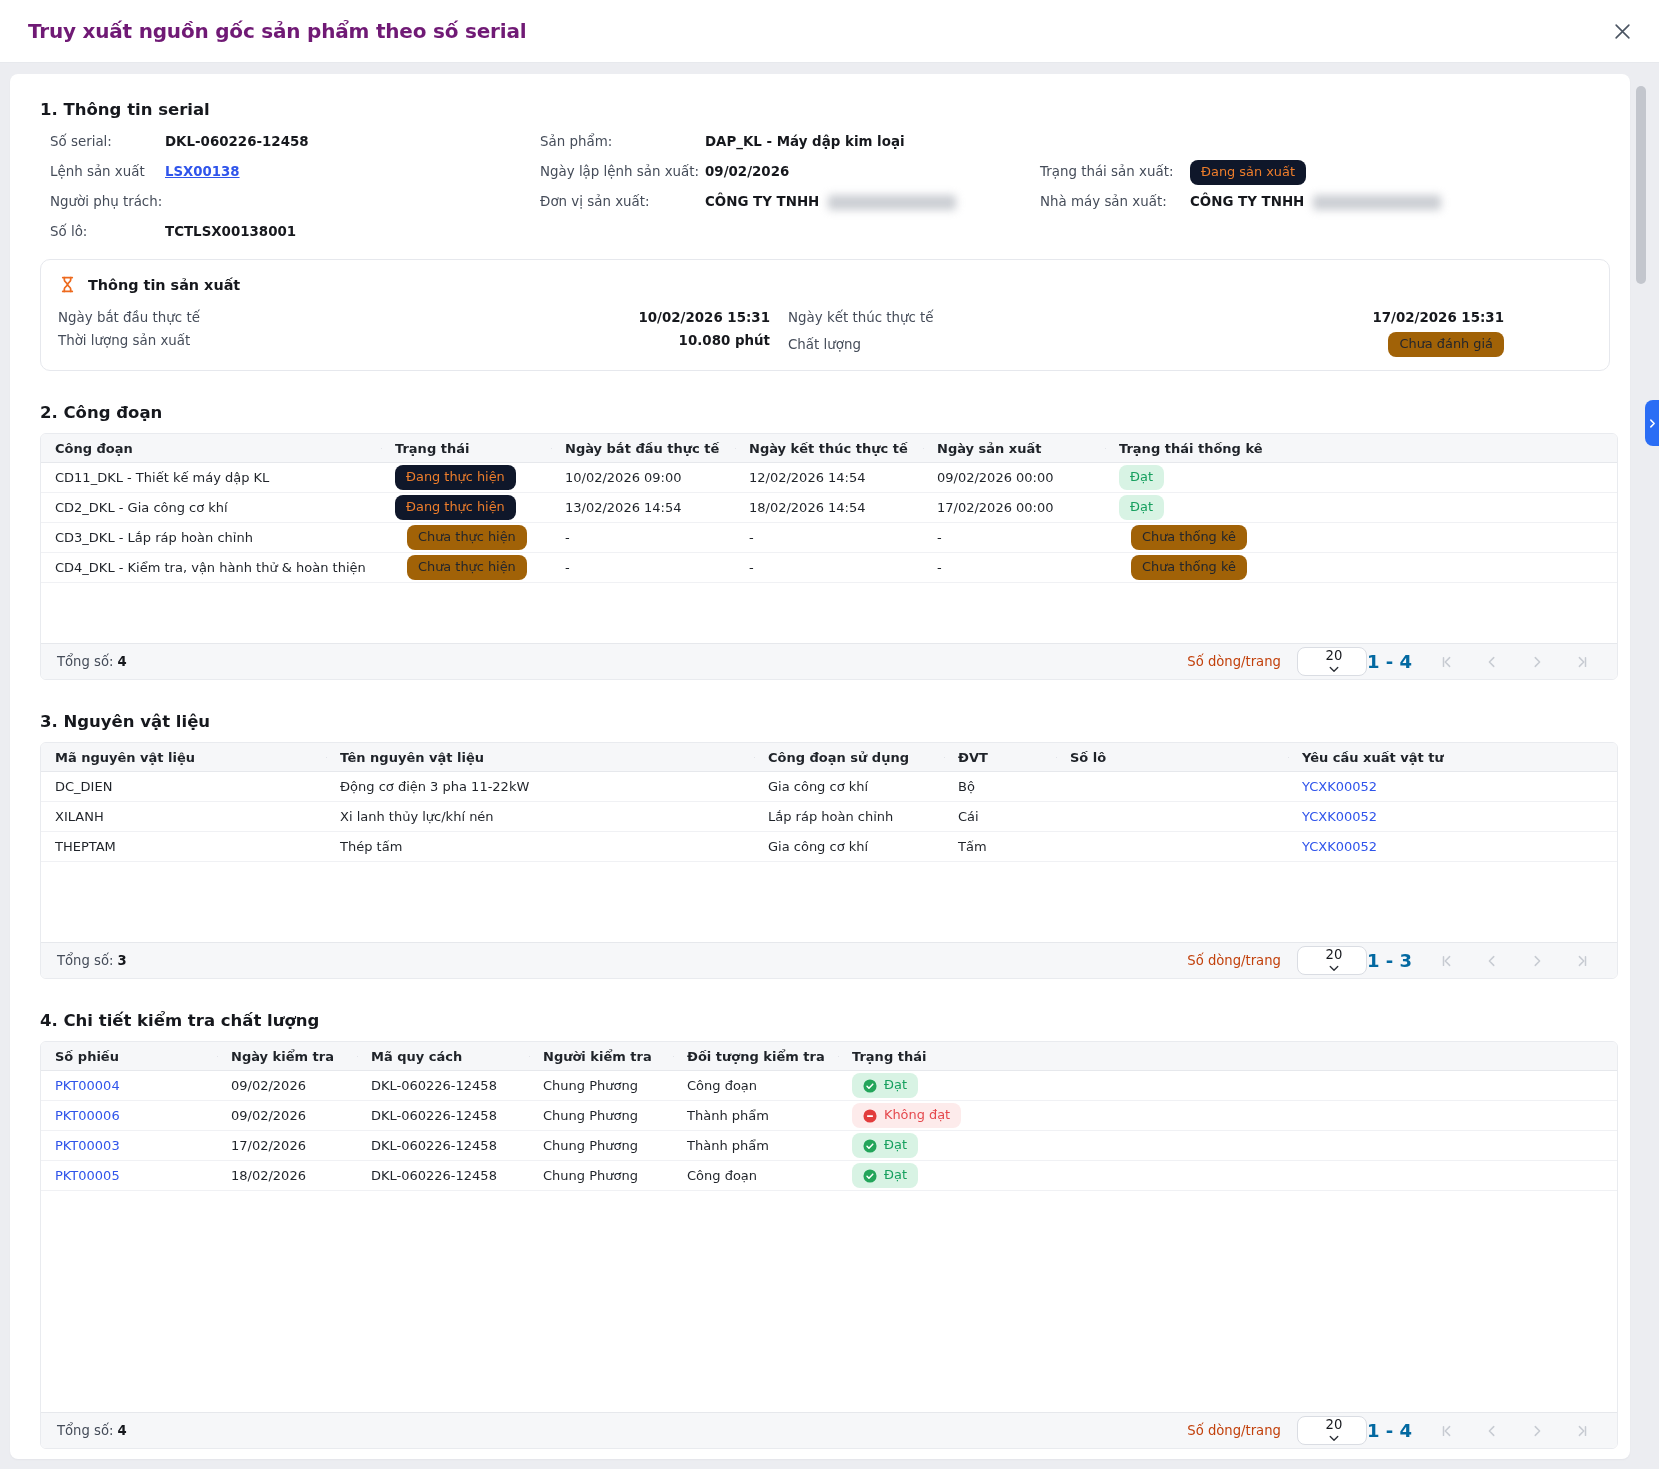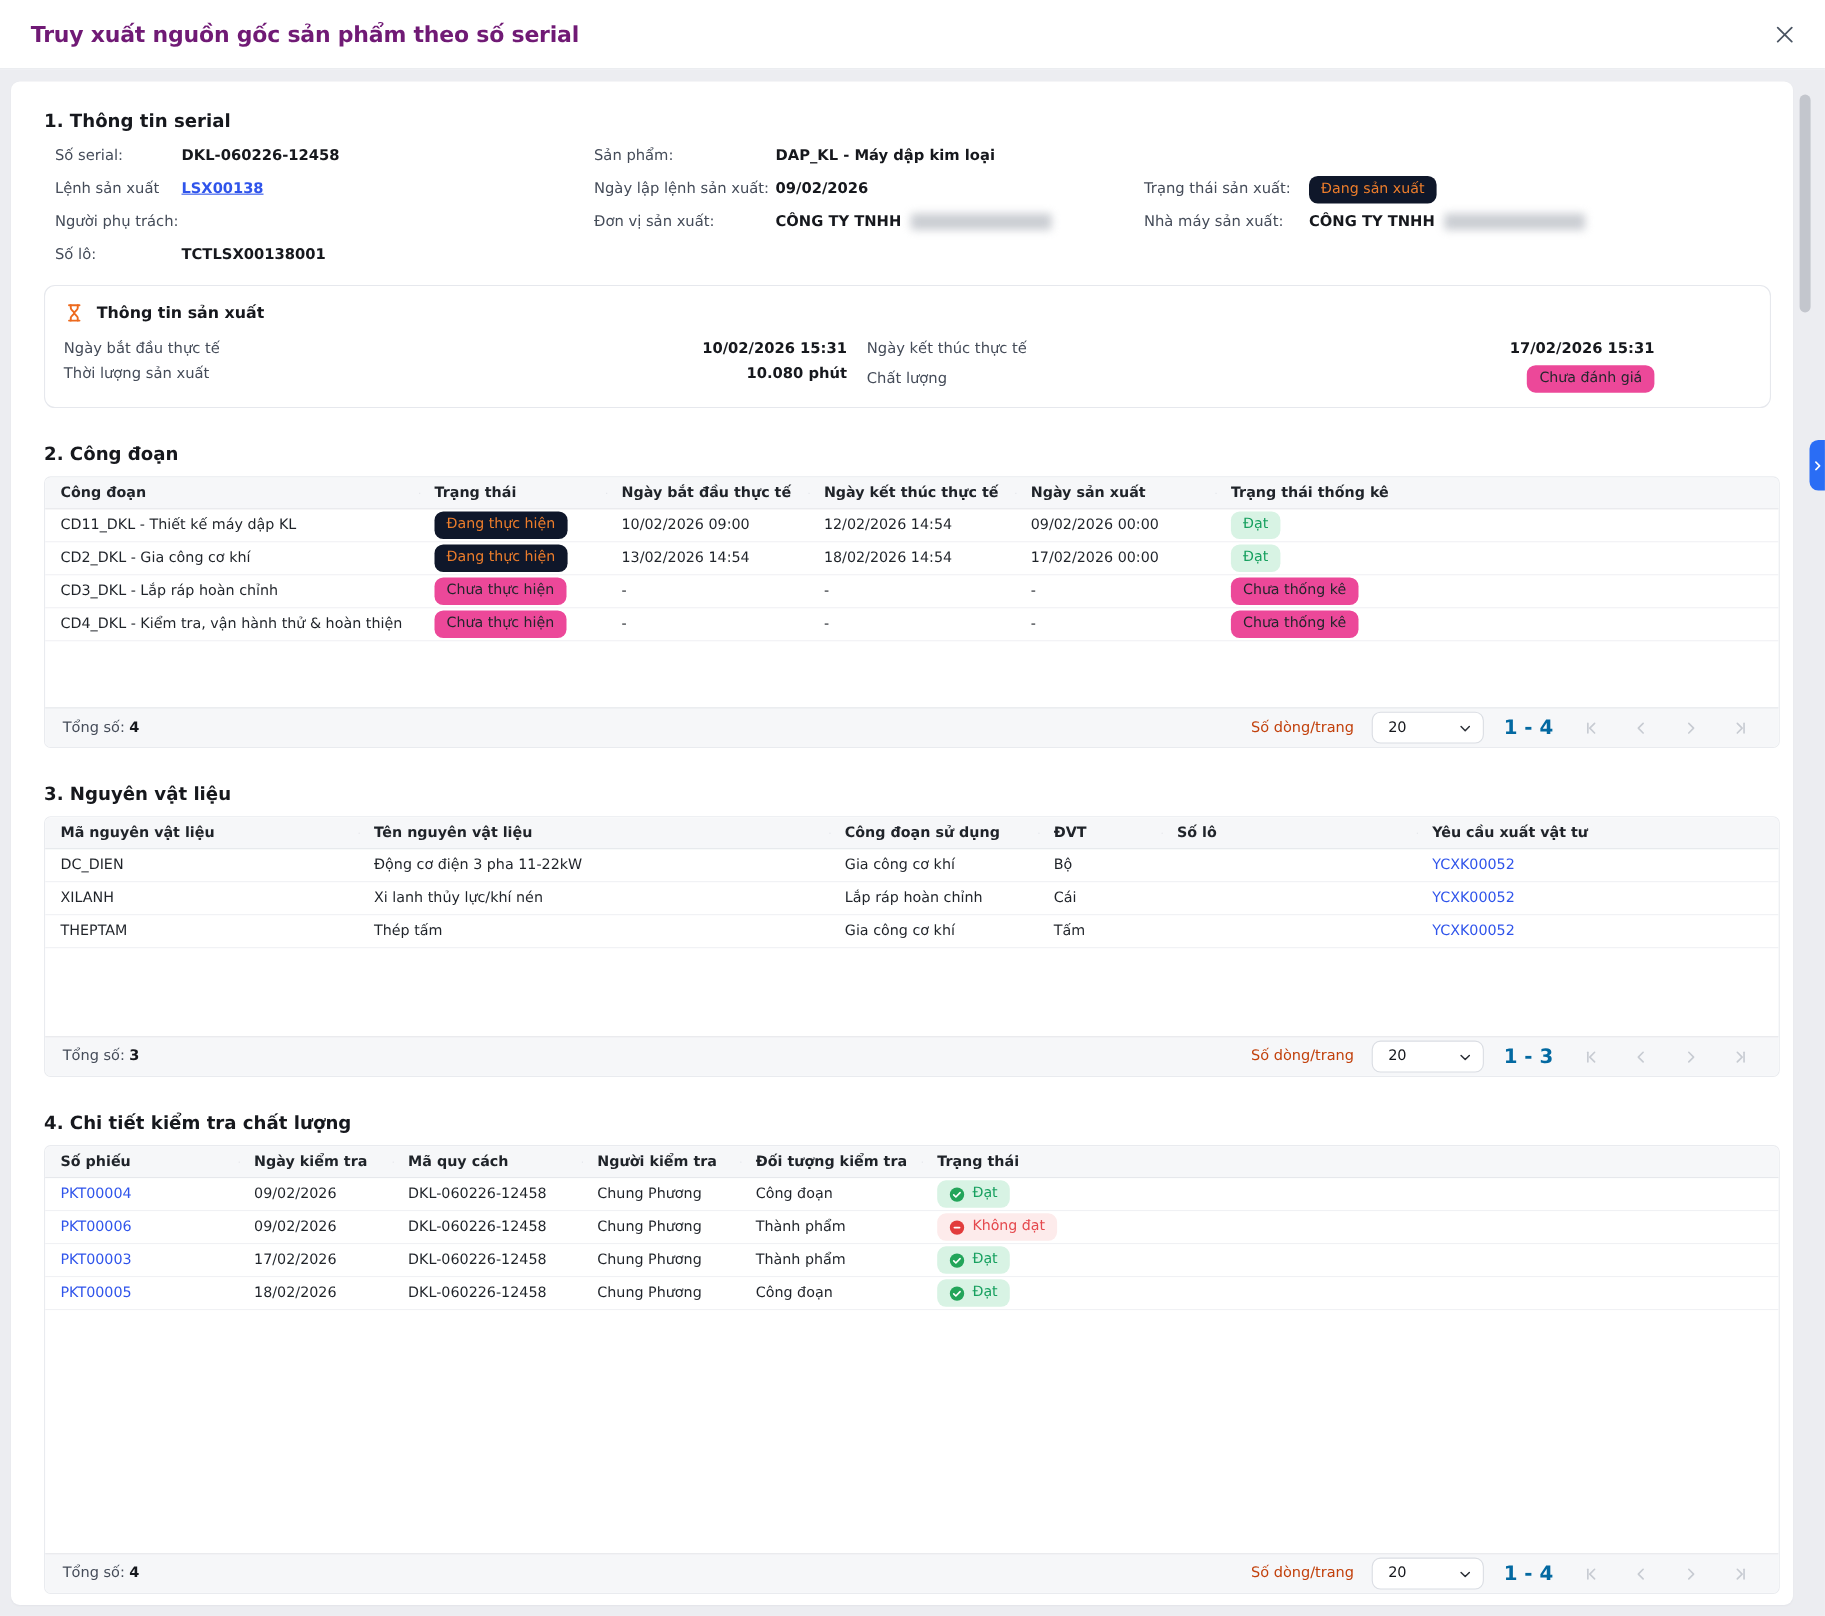--- a/index.html
+++ b/index.html
@@ -29,21 +29,21 @@
   .fvalue { font-weight:700; color:#16181d; font-size:13.4px; }
   .link { color:#2f54eb; cursor:pointer; }
   .link.u { text-decoration:underline; font-weight:700; }
   .blur-box { display:inline-block; vertical-align:middle; width:128px; height:15px;
     background:#b9bdc4; border-radius:2px; filter:blur(4px); margin-left:9px; opacity:.75; }
   
   .pill { display:inline-flex; align-items:center; height:25px; padding:0 11px;
     border-radius:8px; font-size:12.9px; line-height:1; white-space:nowrap; }
   .pill.orange { background:#0f172a; color:#ed7d2b;text-align:right; }
   .pill.green  { background:#d8f3e4; color:#17a05f; }
-  .pill.gray   { background:#ec4899; color:#23262c; }
+  .pill.gray   { background:#a16207; color:#23262c;margin-left:12px; }
   .pill.red    { background:#fdebeb; color:#e5484d; }
   .pill.icon-pill { gap:7px; }
   
   .prod-box { border:1px solid #e6e8ed; border-radius:10px; margin:12px 8px 0 0;
     padding:15px 32px 13px 17px; }
   .prod-box-head { display:flex; align-items:center; gap:11px; font-weight:700;
     font-size:14.4px; color:#16181d; margin-bottom:12px; }
   .prod-cols { display:grid; grid-template-columns:712px 716px; column-gap:18px; align-items:start; }
   .prod-row { display:flex; justify-content:space-between; align-items:center;
     line-height:23px; min-height:23px; font-size:13.4px; }
@@ -69,23 +69,23 @@
   .t4-wrap { flex:1; display:flex; flex-direction:column; }
   .t4 { height:100%; }
   .t4 .spacer-t4 { flex:1; }
   
   .tfoot { background:#f6f7f9; border-top:1px solid #e6e8ec; height:36px;
     display:flex; align-items:center; padding:0 16px; margin-top:auto; }
   .total { font-size:13.2px; color:#454c59; }
   .total b { color:#16181d; font-weight:700; margin-left:4px; }
   .pager { margin-left:auto; display:flex; align-items:center; }
   .pager-label { font-size:13.2px; color:#c2410c; margin-right:16px;margin-left:16px; }
-  .select { width:102px; height:29px; background:#fff; border:1px solid #dadde3;
+  .select { width:70px; height:29px; background:#fff; border:1px solid #dadde3;
     border-radius:8px; display:flex; align-items:center; justify-content:space-between;
-    padding:0 10px 0 14px; font-size:13.2px; color:#16181d; margin-right:18px; cursor:pointer; }
+    padding:0 10px 0 14px; font-size:13.2px; color:#16181d; cursor:pointer;flex-direction:column; }
   .range { font-weight:700; font-size:18px; color:#0369a1; margin-right:28px; }
   .pg-btns { display:flex; align-items:center; gap:31px; padding-right:12px; }
   .pg-btn { display:flex; align-items:center; justify-content:center; cursor:pointer; }
   
   .side-tab { position:absolute; right:0; top:400px; width:14px; height:46px;
     background:#2a6df5; border-radius:8px 0 0 8px; display:flex; align-items:center;
     justify-content:center; cursor:pointer; }
   .scroll-thumb { position:absolute; right:13px; top:86px; width:10px; height:198px;
     background:#c3c6cd; border-radius:5px; cursor:pointer; }
 </style>

